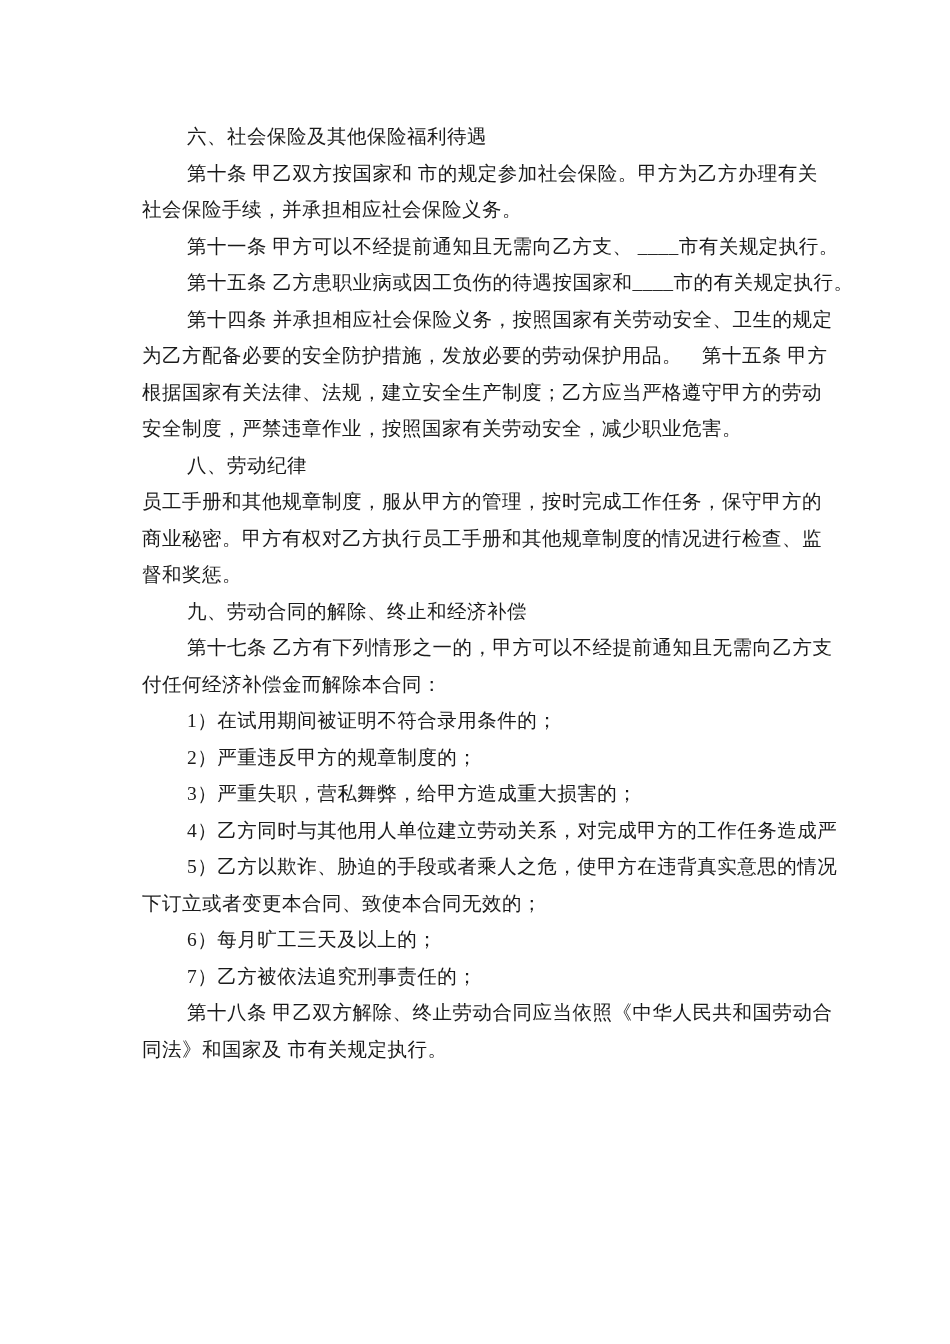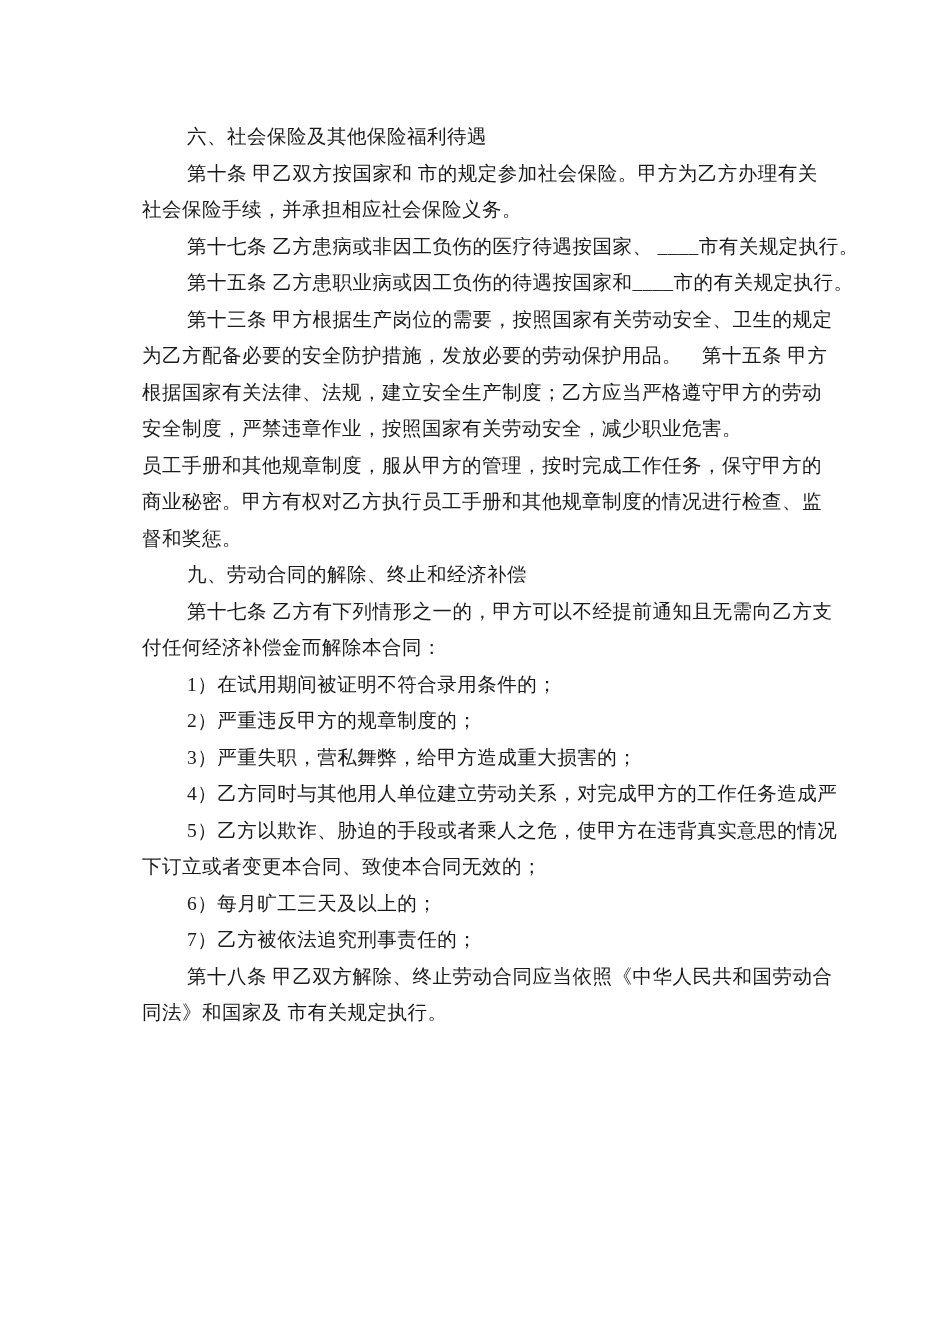--- a/index.html
+++ b/index.html
@@ -41,26 +41,27 @@
   }
 </style>
 </head>
 <body style="background: rgb(255, 255, 255);">
 
 <div class="doc-page">
   <div class="text-block" style="color: rgb(26, 26, 26);">
     <div class="line indent">六、社会保险及其他保险福利待遇</div>
     <div class="line indent">第十条 甲乙双方按国家和 市的规定参加社会保险。甲方为乙方办理有关</div>
     <div class="line">社会保险手续，并承担相应社会保险义务。</div>
-    <div class="line indent">第十七条 乙方患病或非因工负伤的医疗待遇按国家、 ____市有关规定执行。</div>
+    <div class="line indent">第十一条 甲方可以不经提前通知且无需向乙方支、 ____市有关规定执行。</div>
     <div class="line indent">第十五条 乙方患职业病或因工负伤的待遇按国家和____市的有关规定执行。</div>
-    <div class="line indent">第十三条 甲方根据生产岗位的需要，按照国家有关劳动安全、卫生的规定</div>
+    <div class="line indent">第十四条 并承担相应社会保险义务，按照国家有关劳动安全、卫生的规定</div>
     <div class="line">为乙方配备必要的安全防护措施，发放必要的劳动保护用品。　第十五条 甲方</div>
     <div class="line">根据国家有关法律、法规，建立安全生产制度；乙方应当严格遵守甲方的劳动</div>
     <div class="line">安全制度，严禁违章作业，按照国家有关劳动安全，减少职业危害。</div>
+    <div class="line indent">八、劳动纪律</div>
     <div class="line">员工手册和其他规章制度，服从甲方的管理，按时完成工作任务，保守甲方的</div>
     <div class="line">商业秘密。甲方有权对乙方执行员工手册和其他规章制度的情况进行检查、监</div>
     <div class="line">督和奖惩。</div>
     <div class="line indent">九、劳动合同的解除、终止和经济补偿</div>
     <div class="line indent">第十七条 乙方有下列情形之一的，甲方可以不经提前通知且无需向乙方支</div>
     <div class="line">付任何经济补偿金而解除本合同：</div>
     <div class="line indent">1）在试用期间被证明不符合录用条件的；</div>
     <div class="line indent">2）严重违反甲方的规章制度的；</div>
     <div class="line indent">3）严重失职，营私舞弊，给甲方造成重大损害的；</div>
     <div class="line indent">4）乙方同时与其他用人单位建立劳动关系，对完成甲方的工作任务造成严</div>

